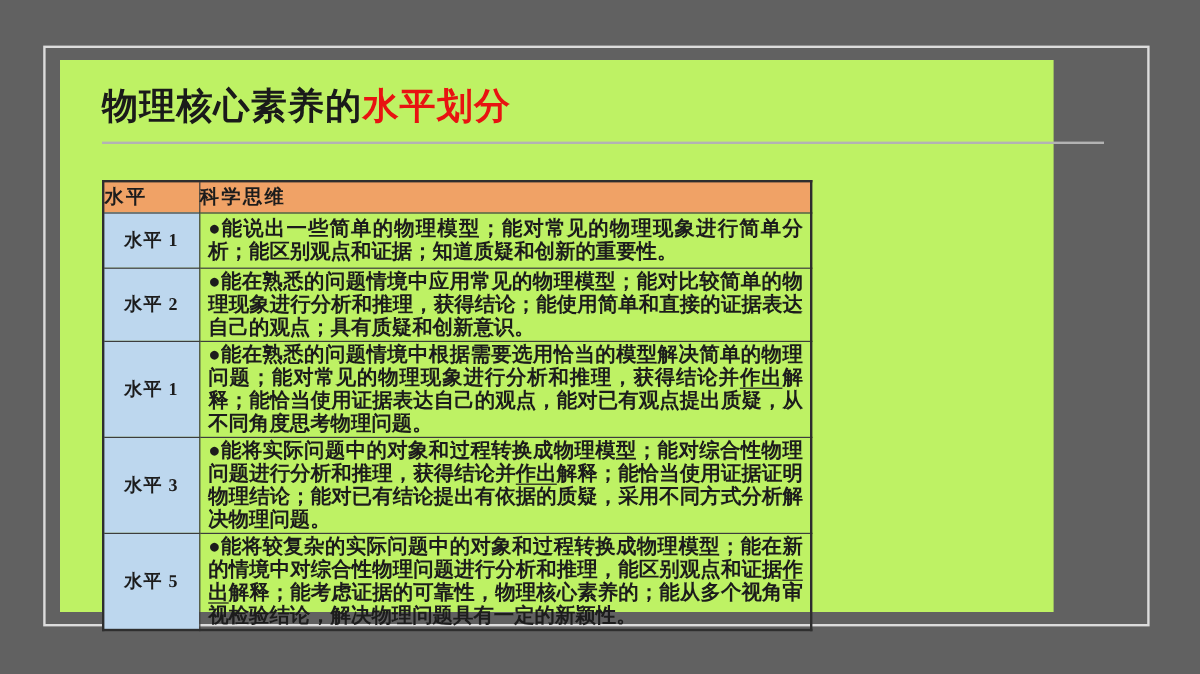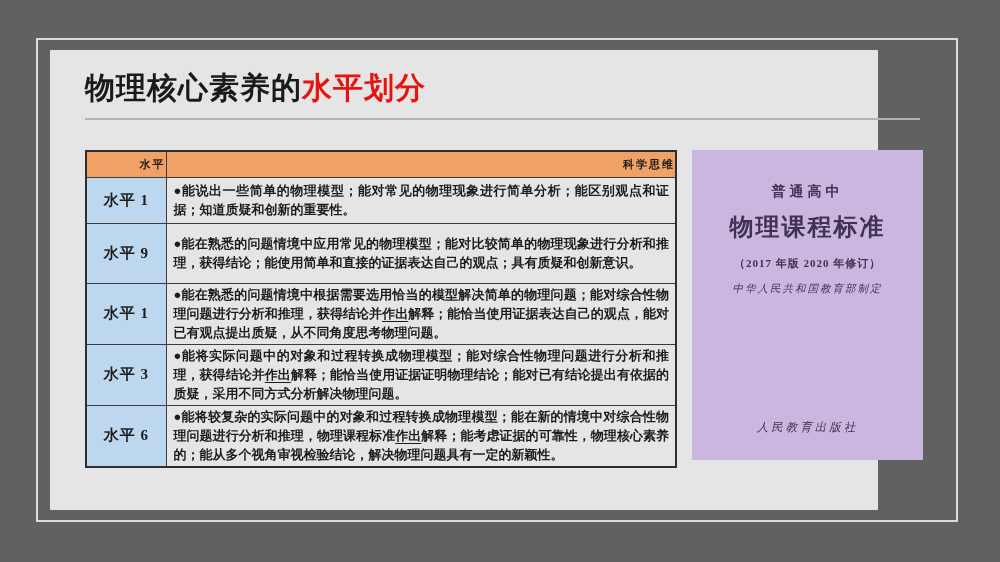--- a/index.html
+++ b/index.html
@@ -7,21 +7,21 @@
     width:1000px;height:562px;position:relative;overflow:hidden;
     background:#616161;
     font-family:"Liberation Sans",sans-serif;
   }
   .frame-line{
     position:absolute;left:36px;top:38px;width:922px;height:484px;
     border:2px solid #dcdcdc;box-sizing:border-box;
   }
   .slide{
     position:absolute;left:50px;top:50px;width:828px;height:460px;
-    background:#e5e5e5;
+    background:#bef264;
   }
   .page-title{
     position:absolute;left:35px;top:18px;
     font-size:30px;font-weight:bold;letter-spacing:1px;color:#1a1a1a;
     white-space:nowrap;
   }
   .title-rule{
     position:absolute;left:35px;top:68px;width:835px;height:2px;
     background:#b3b3b3;
   }
@@ -30,26 +30,26 @@
     border-collapse:collapse;table-layout:fixed;
     border:2px solid #2e2e2e;
     font-family:"Liberation Serif","DejaVu Serif",serif;
   }
   table.levels th,table.levels td{
     border:1px solid #3c3c3c;box-sizing:border-box;
     color:#1c1c1c;font-weight:bold;
   }
   table.levels col.c-level{width:80px;}
   table.levels thead tr{height:26px;}
-  table.levels th{font-size:11px;letter-spacing:2px;text-align:right;padding:0;}
+  table.levels th{font-size:16px;letter-spacing:2px;text-align:left;padding:0;}
   td.level-cell{
     font-size:15px;text-align:center;vertical-align:middle;letter-spacing:1px;
   }
   td.desc-cell{
-    font-size:13px;line-height:19px;text-align:justify;
+    font-size:17px;line-height:19px;text-align:justify;
     vertical-align:middle;padding:1px 6px 2px 7px;margin-top:12px;
   }
   tbody tr:nth-child(1){height:46px;}
   tbody tr:nth-child(2){height:60px;}
   tbody tr:nth-child(3){height:60px;}
   tbody tr:nth-child(4){height:58px;}
   tbody tr:nth-child(5){height:58px;}
   .misspell{
     text-decoration-line:underline;
     text-decoration-style:wavy;
@@ -103,39 +103,32 @@
         <th id="th-level" style="background: rgb(240, 162, 102);">水平</th>
         <th id="th-content" style="background: rgb(240, 162, 102); margin-left: 16px;">科学思维</th>
       </tr>
     </thead>
     <tbody id="levels-tbody">
         <tr>
           <td class="level-cell" style="background: rgb(189, 215, 238);">水平 1</td>
           <td class="desc-cell"><span>●能说出一些简单的物理模型；能对常见的物理现象进行简单分析；能区别观点和证据；知道质疑和创新的重要性。</span></td>
         </tr>
         <tr>
-          <td class="level-cell" style="background: rgb(189, 215, 238);">水平 9</td>
+          <td class="level-cell" style="background: rgb(189, 215, 238);">水平 2</td>
           <td class="desc-cell"><span>●能在熟悉的问题情境中应用常见的物理模型；能对比较简单的物理现象进行分析和推理，获得结论；能使用简单和直接的证据表达自己的观点；具有质疑和创新意识。</span></td>
         </tr>
         <tr>
           <td class="level-cell" style="background: rgb(189, 215, 238);">水平 1</td>
-          <td class="desc-cell"><span>●能在熟悉的问题情境中根据需要选用恰当的模型解决简单的物理问题；能对综合性物理问题进行分析和推理，获得结论并</span><span class="misspell">作出</span><span>解释；能恰当使用证据表达自己的观点，能对已有观点提出质疑，从不同角度思考物理问题。</span></td>
+          <td class="desc-cell"><span>●能在熟悉的问题情境中根据需要选用恰当的模型解决简单的物理问题；能对常见的物理现象进行分析和推理，获得结论并</span><span class="misspell">作出</span><span>解释；能恰当使用证据表达自己的观点，能对已有观点提出质疑，从不同角度思考物理问题。</span></td>
         </tr>
         <tr>
           <td class="level-cell" style="background: rgb(189, 215, 238);">水平 3</td>
           <td class="desc-cell"><span>●能将实际问题中的对象和过程转换成物理模型；能对综合性物理问题进行分析和推理，获得结论并</span><span class="misspell">作出</span><span>解释；能恰当使用证据证明物理结论；能对已有结论提出有依据的质疑，采用不同方式分析解决物理问题。</span></td>
         </tr>
         <tr>
-          <td class="level-cell" style="background: rgb(189, 215, 238);">水平 6</td>
-          <td class="desc-cell"><span>●能将较复杂的实际问题中的对象和过程转换成物理模型；能在新的情境中对综合性物理问题进行分析和推理，物理课程标准</span><span class="misspell">作出</span><span>解释；能考虑证据的可靠性，物理核心素养的；能从多个视角审视检验结论，解决物理问题具有一定的新颖性。</span></td>
+          <td class="level-cell" style="background: rgb(189, 215, 238);">水平 5</td>
+          <td class="desc-cell"><span>●能将较复杂的实际问题中的对象和过程转换成物理模型；能在新的情境中对综合性物理问题进行分析和推理，能区别观点和证据</span><span class="misspell">作出</span><span>解释；能考虑证据的可靠性，物理核心素养的；能从多个视角审视检验结论，解决物理问题具有一定的新颖性。</span></td>
         </tr>
       </tbody>
   </table>
 
-  <div class="book-cover" id="book-cover" style="background: rgb(203, 182, 223); color: rgb(62, 51, 86);">
-    <div class="cover-series">普通高中</div>
-    <div class="cover-title">物理课程标准</div>
-    <div class="cover-edition">（2017 年版 2020 年修订）</div>
-    <div class="cover-issuer">中华人民共和国教育部制定</div>
-    <div class="cover-publisher">人民教育出版社</div>
-  </div>
 
 </div>
 
 </body></html>

